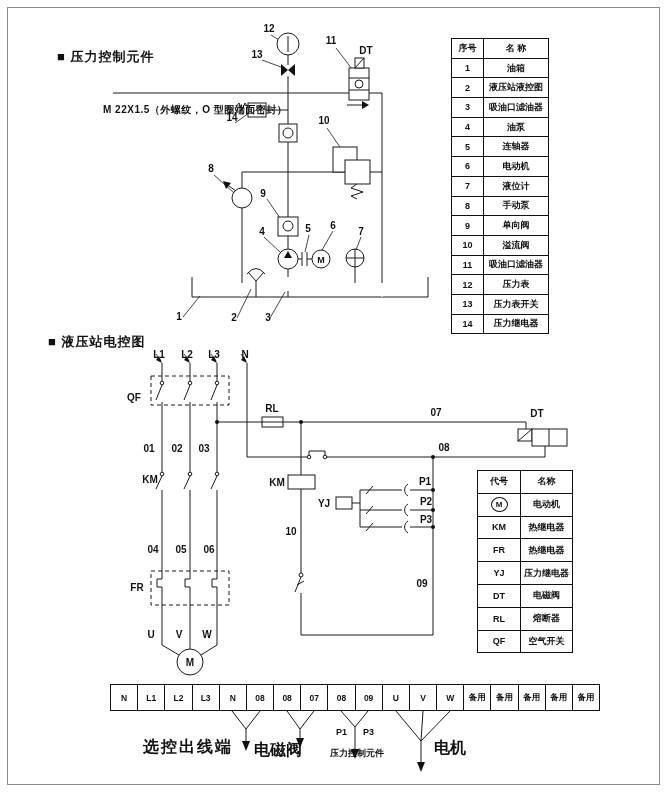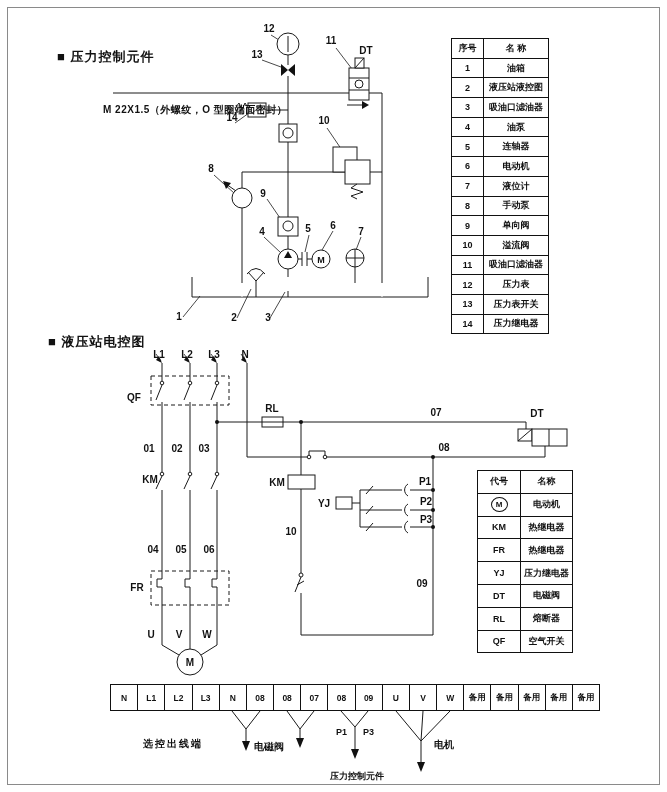--- a/index.html
+++ b/index.html
@@ -27,21 +27,21 @@
   #parts-table td:first-child{width:31px;}
   #legend-table{left:477px;top:470px;width:96px;}
   #legend-table td{height:21.8px;}
   #legend-table td:first-child{width:42px;}
   .msym{display:inline-block;width:15px;height:13px;line-height:13px;border:1px solid #111;
        border-radius:50%;font-size:8px;font-weight:bold;}
   .terminal{position:absolute;left:110px;top:684px;width:490px;height:27px;display:flex;}
   .terminal .cell{flex:1;border:1px solid #111;border-left:none;display:flex;
        align-items:center;justify-content:center;font-size:8.5px;font-weight:bold;}
   .terminal .cell:first-child{border-left:1px solid #111;}
-  .blab{font-size:10px;font-weight:bold;}
+  .blab{font-size:16px;font-weight:bold;}
   .blab.sm{font-size:9px;}
 </style>
 </head>
 <body>
 
 <div class="page-border"></div>
 
 <svg width="667" height="792" viewBox="0 0 667 792">
 
   <g>
@@ -354,14 +354,14 @@
   <div class="cell">备用</div>
   <div class="cell">备用</div>
   <div class="cell">备用</div>
   <div class="cell">备用</div>
 </div>
 
 <div class="abs blab" style="left:143px;top:737px;letter-spacing:2px;">选控出线端</div>
 <div class="abs blab" style="left:254px;top:740px;">电磁阀</div>
 <div class="abs blab sm" style="left:336px;top:727px;">P1</div>
 <div class="abs blab sm" style="left:363px;top:727px;">P3</div>
-<div class="abs blab sm" style="left:330px;top:770px;">压力控制元件</div>
+<div class="abs blab sm" style="left:330px;top:747px;">压力控制元件</div>
 <div class="abs blab" style="left:434px;top:738px;font-family:Liberation Serif, serif;">电机</div>
 
 </body></html>

